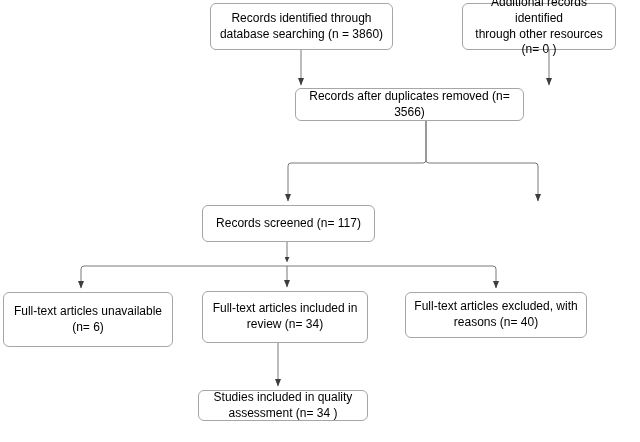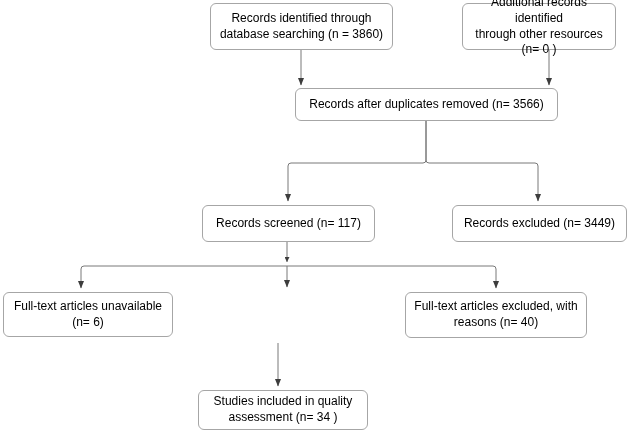--- a/index.html
+++ b/index.html
@@ -67,41 +67,42 @@
   <div class="box" style="left:210px;top:3px;width:183px;height:47px">
     <span class="lbl">Records identified through
 database searching (n = 3860)</span>
   </div>
 
   <div class="box" style="left:462px;top:3px;width:154px;height:47px">
     <span class="lbl">Additional records identified
 through other resources (n= 0 )</span>
   </div>
 
-  <div class="box" style="left:295px;top:88px;width:263px;height:33px">
+  <div class="box" style="left:295px;top:88px;width:229px;height:33px">
     <span class="lbl">Records after duplicates removed (n= 3566)</span>
   </div>
 
   <div class="box" style="left:202px;top:205px;width:173px;height:37px">
     <span class="lbl">Records screened (n= 117)</span>
   </div>
 
-  <div class="box" style="left:452px;top:205px;width:175px;height:37px">
-    <span class="lbl">Records excluded (n= 3449)</span>
-  </div>
 
-  <div class="box" style="left:3px;top:292px;width:170px;height:45px">
+  <div class="box" style="left:3px;top:292px;width:170px;height:55px">
     <span class="lbl">Full-text articles unavailable
 (n= 6)</span>
   </div>
 
+  <div class="box" style="left:202px;top:291px;width:166px;height:52px">
+    <span class="lbl">Full-text articles included in
+review (n= 34)</span>
+  </div>
 
   <div class="box" style="left:405px;top:292px;width:182px;height:46px">
     <span class="lbl">Full-text articles excluded, with
 reasons (n= 40)</span>
   </div>
 
-  <div class="box" style="left:198px;top:390px;width:170px;height:40px">
+  <div class="box" style="left:198px;top:390px;width:170px;height:31px">
     <span class="lbl">Studies included in quality
 assessment (n= 34 )</span>
   </div>
 
 </div>
 
 </body></html>

